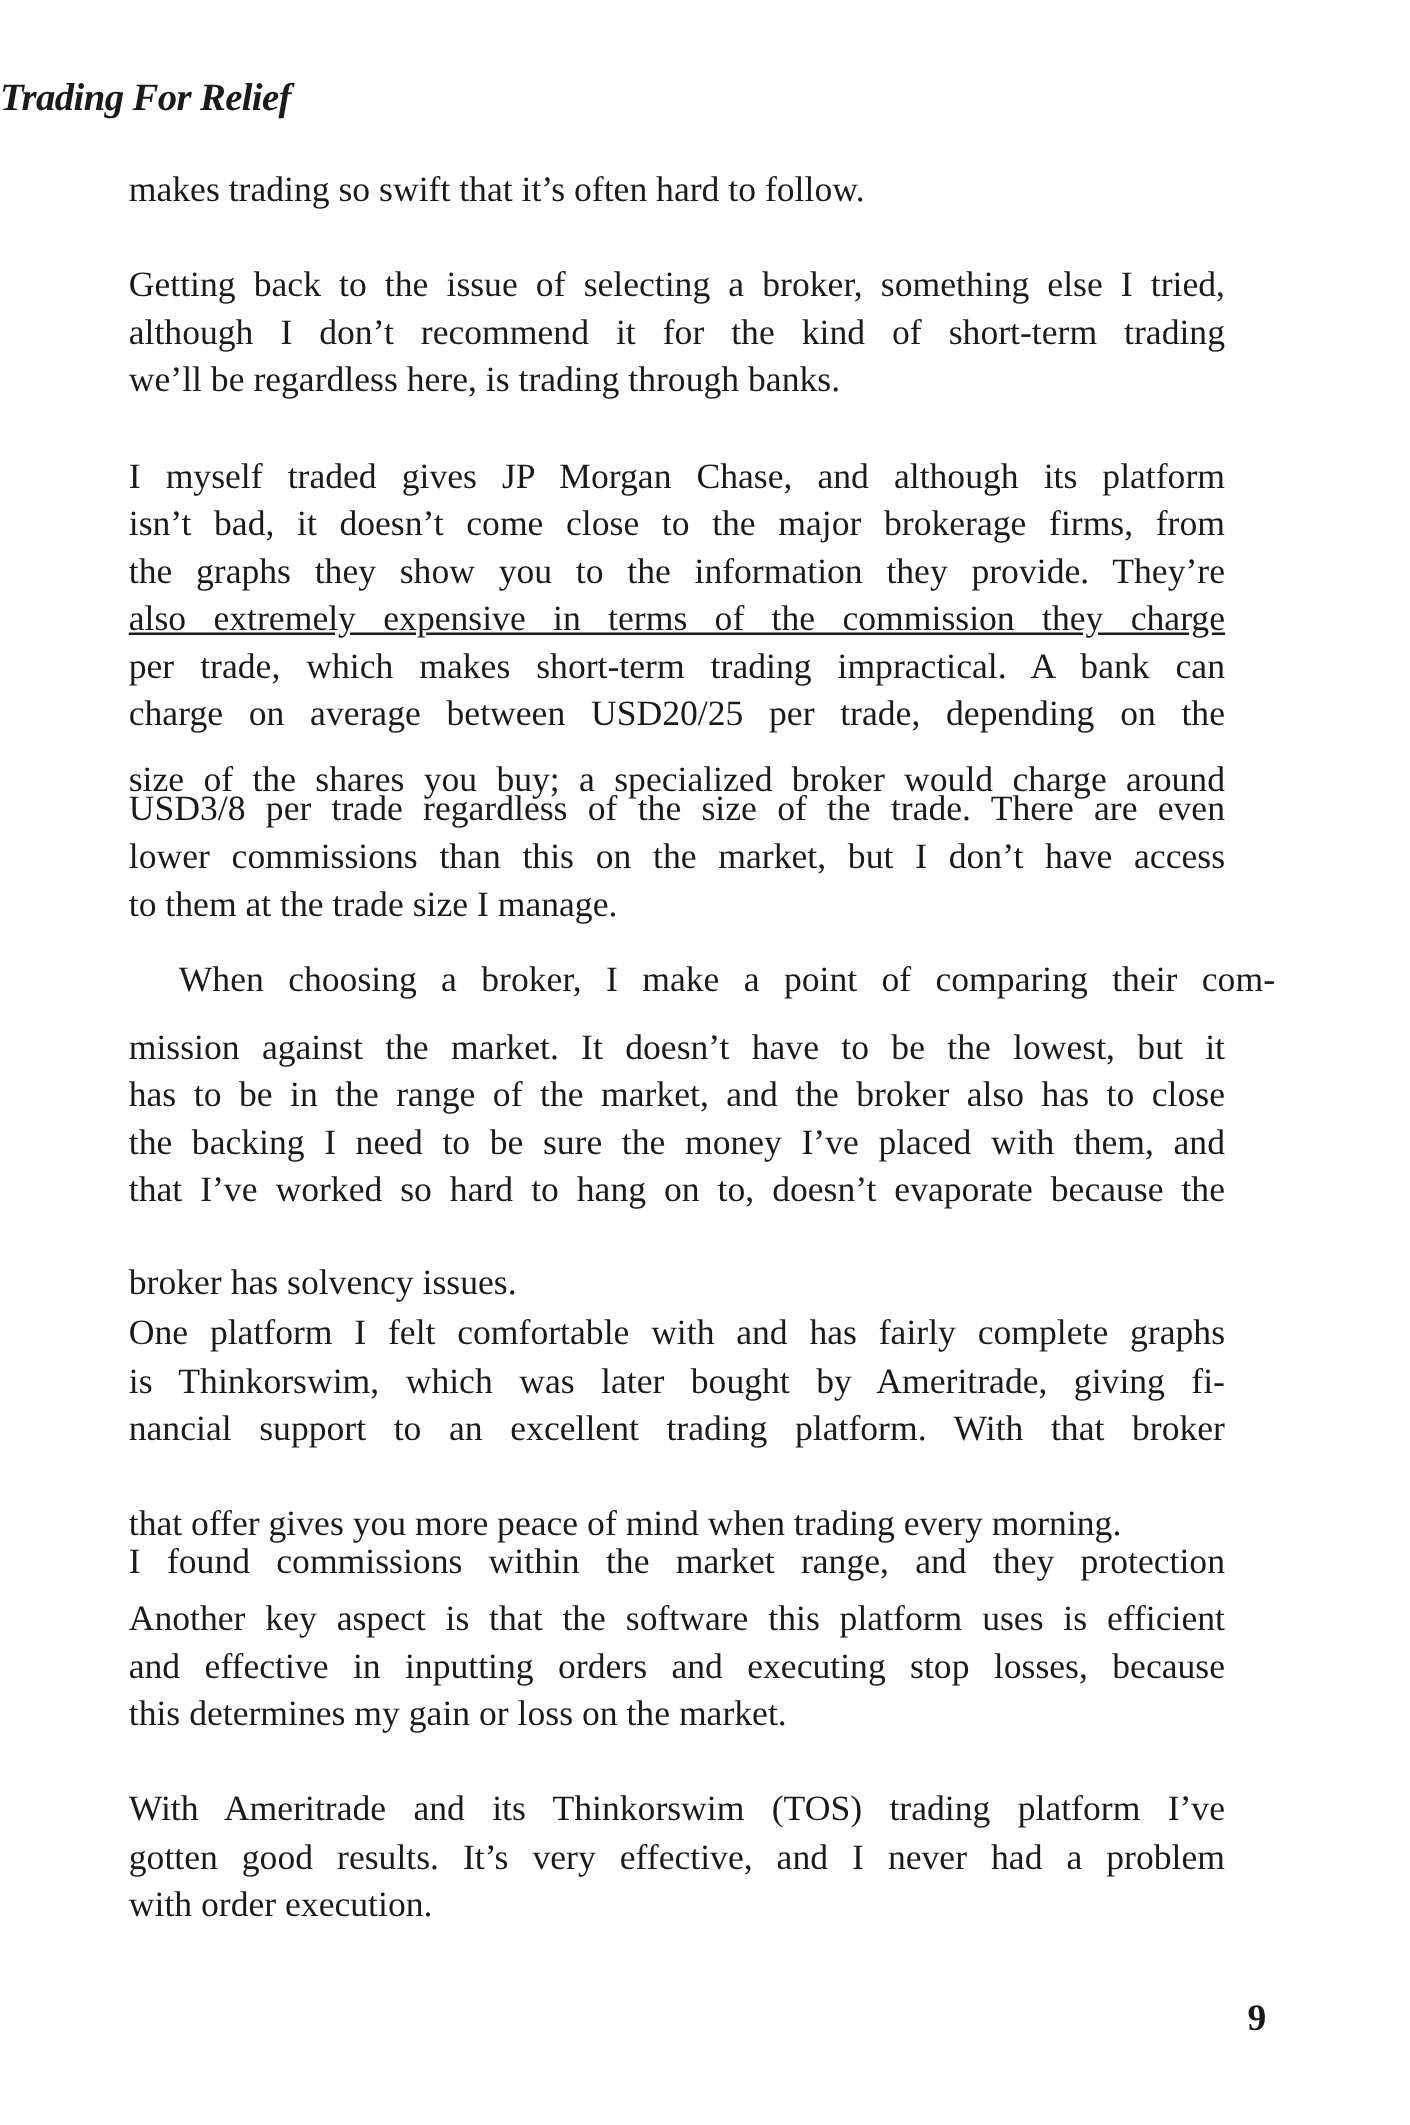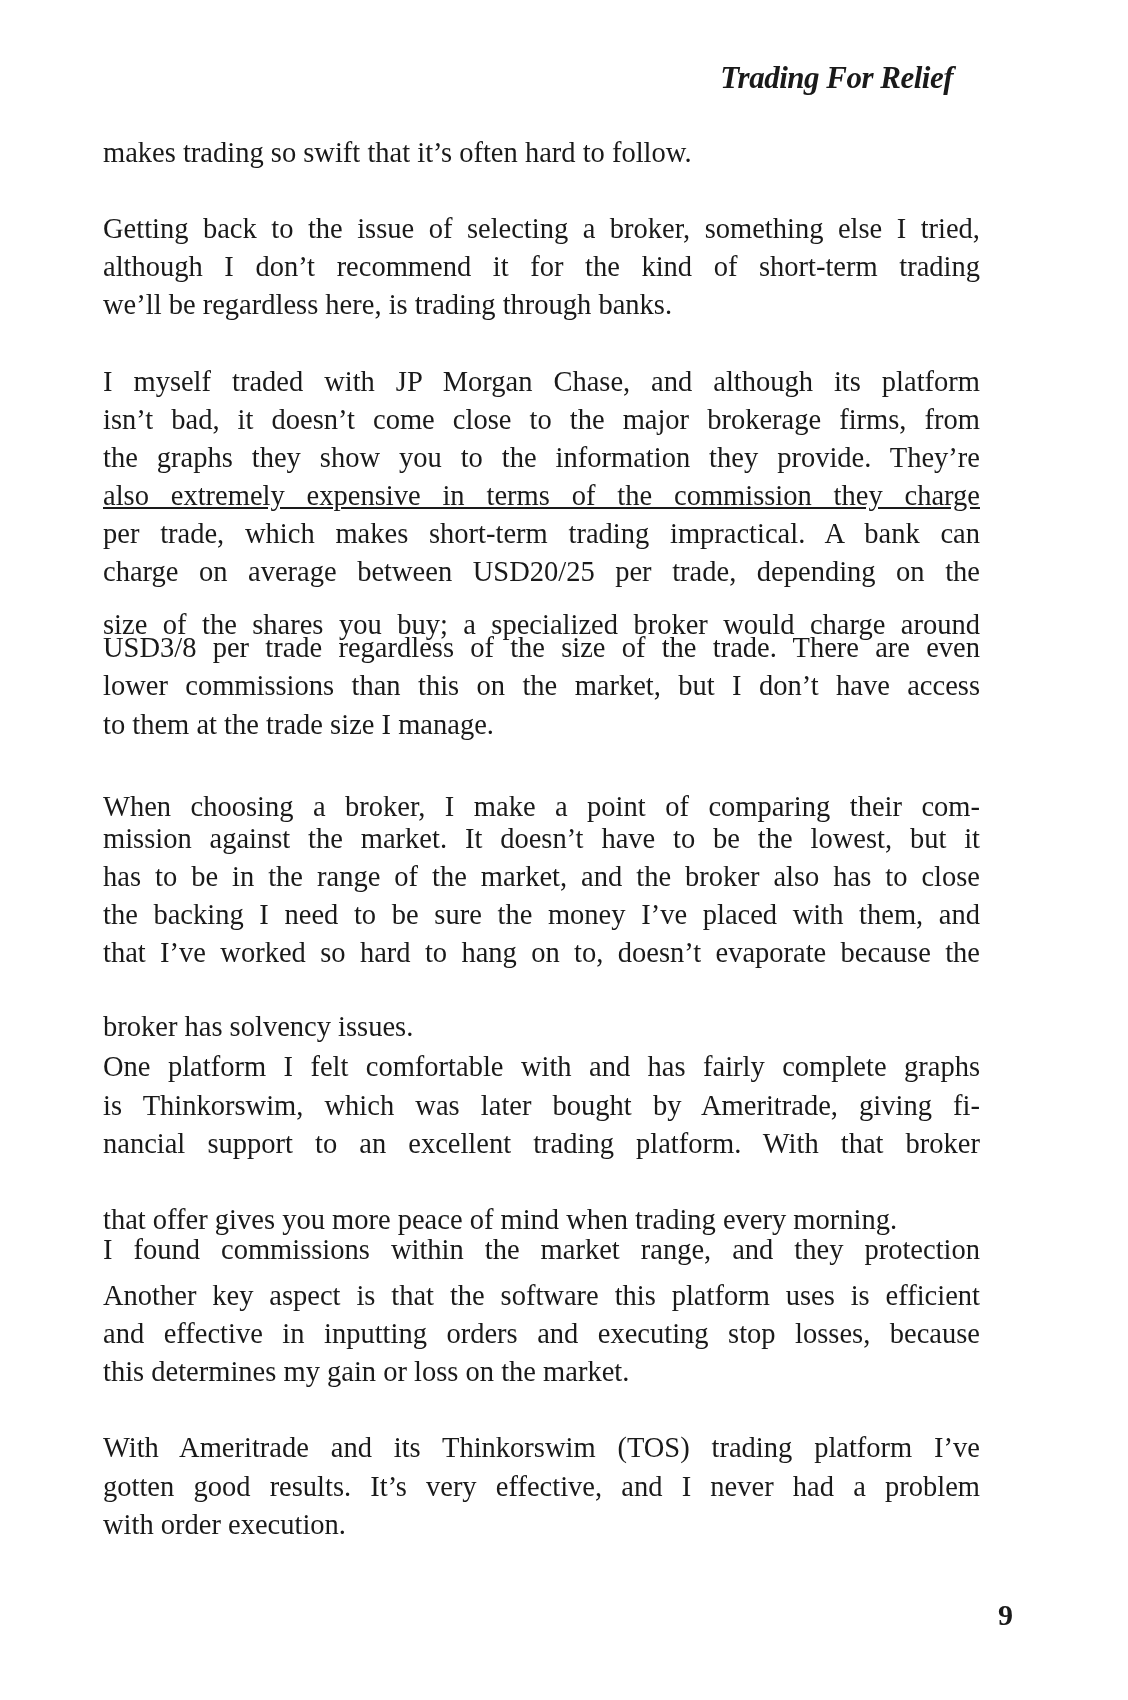--- a/index.html
+++ b/index.html
@@ -1,18 +1,18 @@
 <!DOCTYPE html>
 <html><head>
 <meta charset="utf-8">
 <style>
   html, body { margin:0; padding:0; background:#ffffff; }
   body { width:1128px; height:1700px; position:relative; overflow:hidden;
          font-family:"Liberation Serif","DejaVu Serif",serif; color:#1a1a1a; }
-  .title { position:absolute; left:0; width:953px; top:60px; text-align:right;
+  .title { position:absolute; left:0; width:953px; top:60px; text-align:left;
            font-style:italic; font-weight:bold; font-size:31px; letter-spacing:-0.5px; }
   .line { position:absolute; left:103px; width:877px; font-size:28.5px; line-height:38px;
           white-space:nowrap; text-align:justify; text-align-last:justify; height:38px; overflow:visible; }
   .line.last { text-align-last:left; }
   .pagenum { position:absolute; left:998px; top:1598px; font-weight:bold; font-size:30px; }
 </style>
 </head>
 <body>
 
 <div class="title">Trading For Relief</div>
@@ -20,33 +20,33 @@
 <div id="body-text">
     <div>
       <div class="line last" style="top: 134px;">makes trading so swift that it’s often hard to follow.</div>
     </div>
     <div>
       <div class="line" style="top: 210.2px;">Getting back to the issue of selecting a broker, something else I tried,</div>
       <div class="line" style="top: 248.3px;">although I don’t recommend it for the kind of short-term trading</div>
       <div class="line last" style="top: 286.4px;">we’ll be regardless here, is trading through banks.</div>
     </div>
     <div>
-      <div class="line" style="top: 362.6px;">I myself traded with JP Morgan Chase, and although its platform</div>
+      <div class="line" style="top: 362.6px;">I myself traded gives JP Morgan Chase, and although its platform</div>
       <div class="line" style="top: 400.7px;">isn’t bad, it doesn’t come close to the major brokerage firms, from</div>
       <div class="line" style="top: 438.8px;">the graphs they show you to the information they provide. They’re</div>
       <div class="line" style="top: 476.9px; text-decoration: underline;">also extremely expensive in terms of the commission they charge</div>
       <div class="line" style="top: 515px;">per trade, which makes short-term trading impractical.  A bank can</div>
       <div class="line" style="top: 553.1px;">charge on average between USD20/25 per trade, depending on the</div>
       <div class="line" style="top: 591.2px; margin-top: 15px;">size of the shares you buy; a specialized broker would charge around</div>
       <div class="line" style="top: 629.3px;">USD3/8 per trade regardless of the size of the trade.  There are even</div>
       <div class="line" style="top: 667.4px;">lower commissions than this on the market, but I don’t have access</div>
       <div class="line last" style="top: 705.5px;">to them at the trade size I manage.</div>
     </div>
     <div>
-      <div class="line" style="top: 788px;">When choosing a broker, I make a point of comparing their com-</div>
+      <div class="line" style="top: 766px; margin-left: 40px;">When choosing a broker, I make a point of comparing their com-</div>
       <div class="line" style="top: 819.8px;">mission against the market. It doesn’t have to be the lowest, but it</div>
       <div class="line" style="top: 857.9px;">has to be in the range of the market, and the broker also has to close</div>
       <div class="line" style="top: 896px;">the backing I need to be sure the money I’ve placed with them, and</div>
       <div class="line" style="top: 934.1px;">that I’ve worked so hard to hang on to, doesn’t evaporate because the</div>
       <div class="line last" style="top: 972.2px; margin-top: 36px;">broker has solvency issues.</div>
     </div>
     <div>
       <div class="line" style="top: 1048.4px;">One platform I felt comfortable with and has fairly complete graphs</div>
       <div class="line" style="top: 1086.5px;">is Thinkorswim, which was later bought by Ameritrade, giving fi-</div>
       <div class="line" style="top: 1124.6px;">nancial support to an excellent trading platform. With that broker</div>

